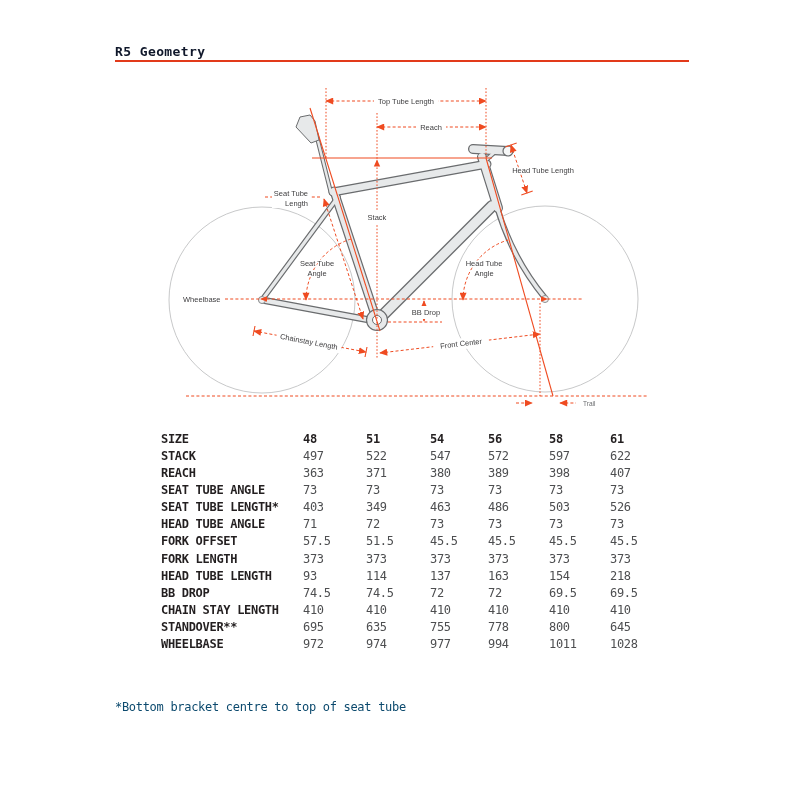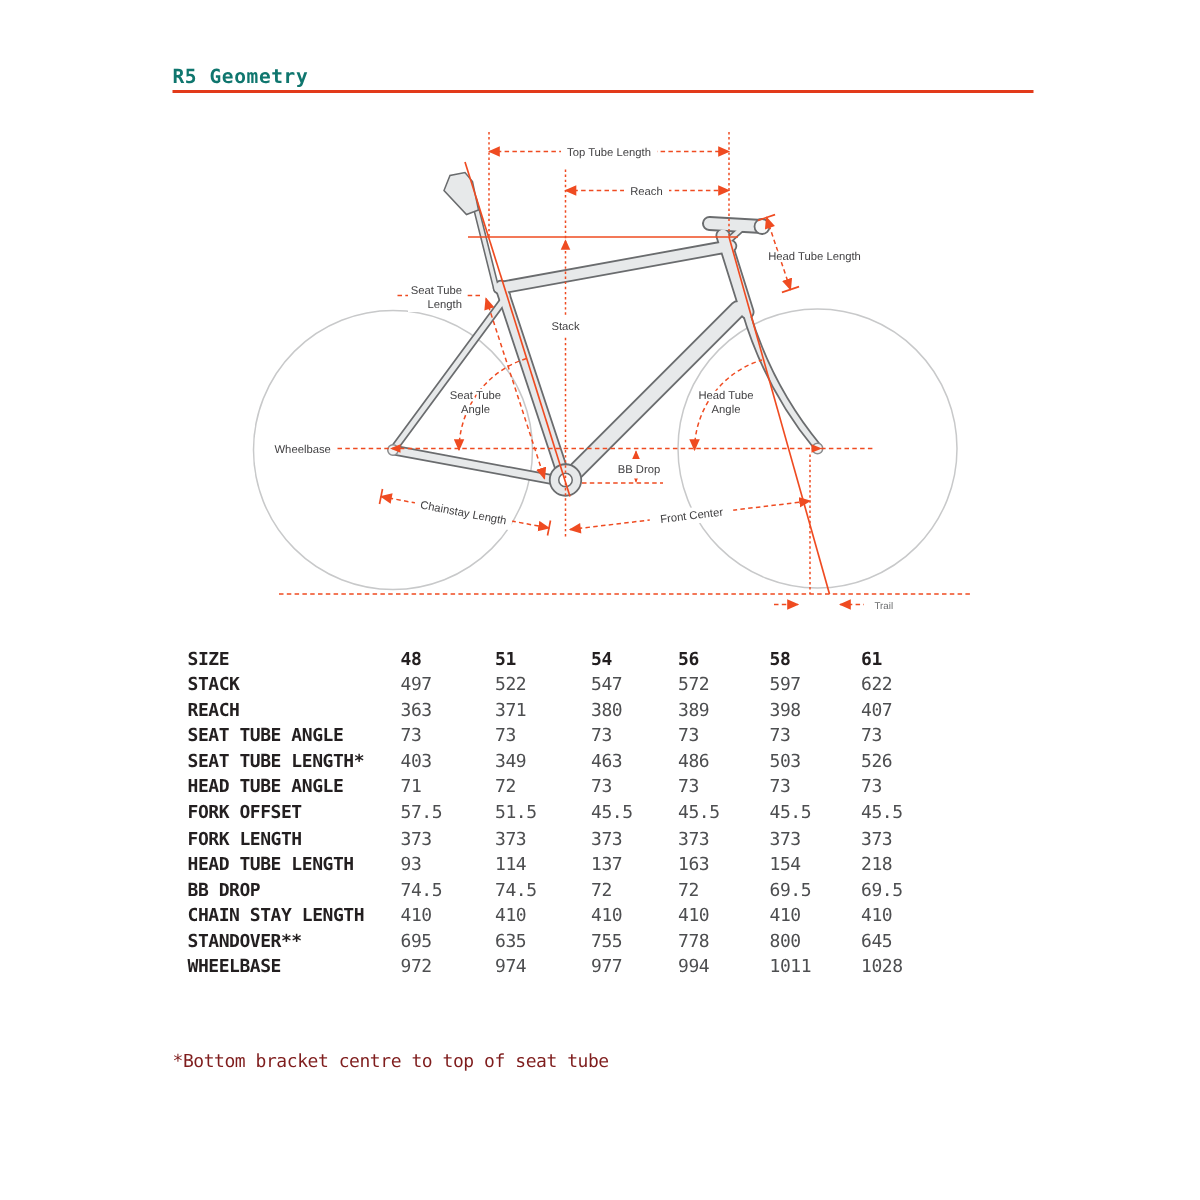--- a/index.html
+++ b/index.html
@@ -2,37 +2,37 @@
 <html><head>
 <meta charset="utf-8">
 <style>
   html,body{margin:0;padding:0;}
   body{
     width:800px;height:800px;position:relative;background:#ffffff;overflow:hidden;
     font-family:"DejaVu Sans Mono",monospace;color:#231f20;
   }
   .page-title{
     position:absolute;left:115px;top:44px;font-size:13px;font-weight:bold;
-    letter-spacing:.4px;color:#0f766e;
+    letter-spacing:.4px;color:#0f172a;
   }
   .title-rule{
     position:absolute;left:115px;top:60px;width:574px;height:2px;background:#e23a1a;
   }
   .diagram{position:absolute;left:140px;top:82px;width:570px;height:335px;}
 
   
   .geo-table{position:absolute;left:125px;top:430px;width:520px;font-size:12px;letter-spacing:-.3px;}
-  .trow{display:grid;grid-template-columns:142px 63px 64px 58px 61px 61px 60px;height:17.15px;align-items:center;}
+  .trow{display:grid;grid-template-columns:142px 63px 64px 58px 61px 61px 60px;height:17.15px;align-items:center;margin-left:36px;}
   .trow .cell{white-space:nowrap;overflow:visible;}
   .head{font-weight:bold;color:#231f20;}
   .rlabel{font-weight:bold;color:#231f20;}
   .val{color:#4d4e50;}
 
   .footnotes{position:absolute;left:115px;top:699px;font-size:12px;letter-spacing:-.3px;
-    line-height:17px;color:#7f1d1d;}
+    line-height:17px;color:#0c4a6e;}
 
   
   .wheel{fill:none;stroke:#c8c9ca;stroke-width:1;}
   .tube-o{stroke:#6a6c6e;fill:none;stroke-linecap:round;}
   .tube-i{stroke:#e7e9ea;fill:none;stroke-linecap:round;}
   .red-solid{stroke:#ef4b21;stroke-width:1.1;fill:none;}
   .red-dash{stroke:#ef4b21;stroke-width:1;fill:none;stroke-dasharray:3 2.2;}
   .red-dot{stroke:#ef4b21;stroke-width:1;fill:none;stroke-dasharray:1.6 1.8;}
   .red-fill{fill:#ef4b21;stroke:none;}
   .lbl{font-family:"Liberation Sans",sans-serif;font-size:7.5px;fill:#414042;

